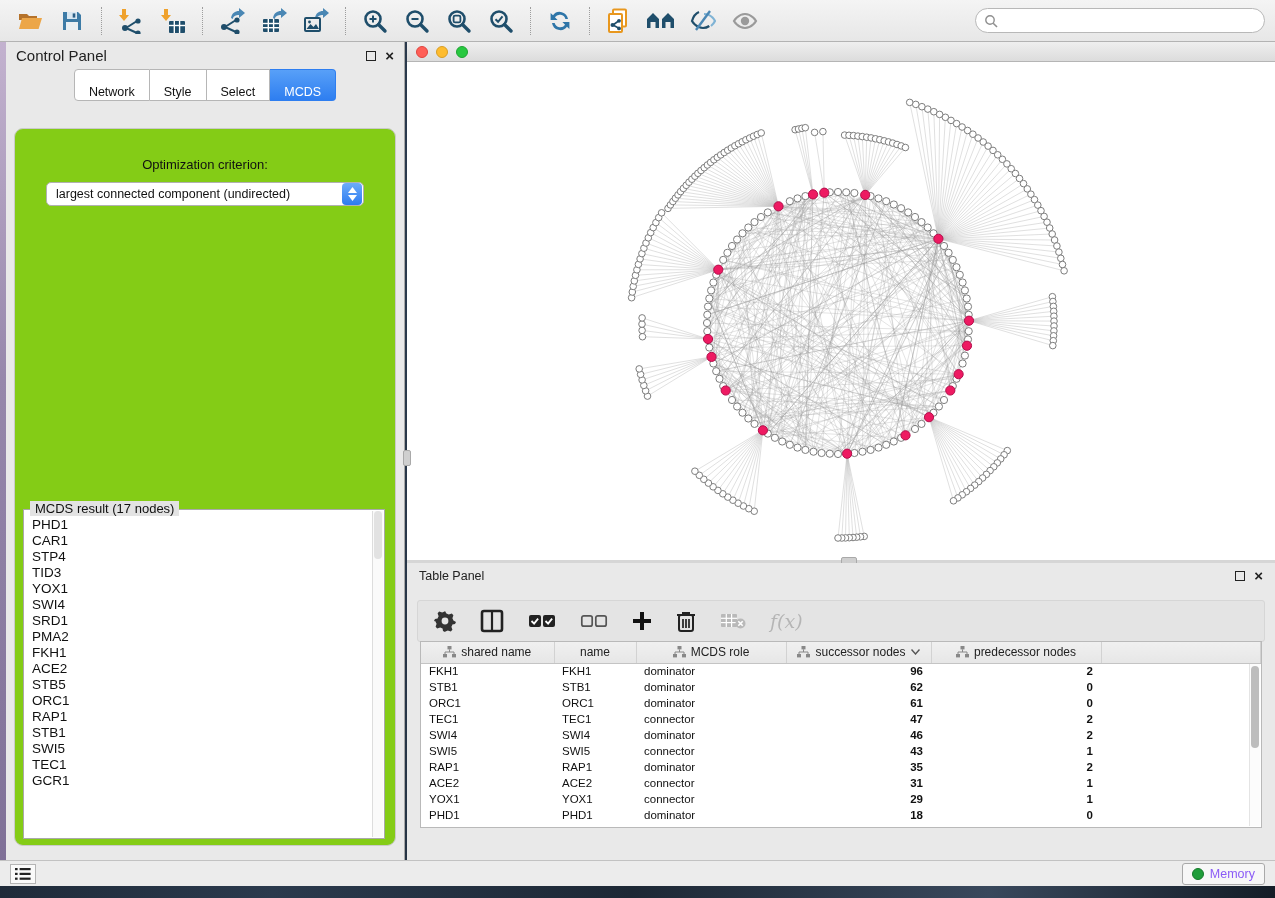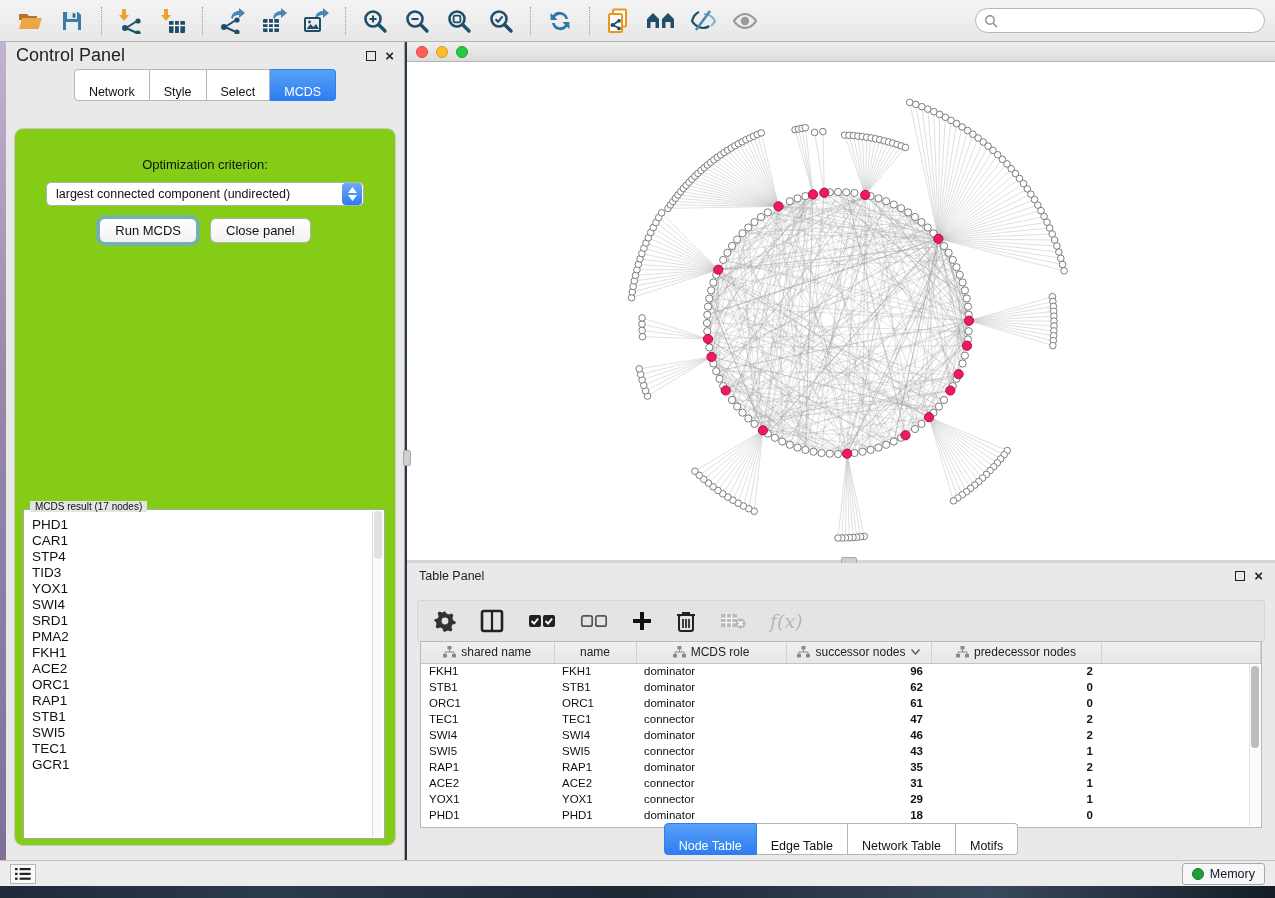--- a/index.html
+++ b/index.html
@@ -27,21 +27,21 @@
   .searchbox input { border:none; outline:none; flex:1; font-size:12px; font-family:"Liberation Sans",sans-serif; background:transparent; }
 
   
   .left-strip { position:absolute; left:0; top:42px; width:6px; bottom:12px;
     background:linear-gradient(#c3b2cf,#9687ab 40%,#7e6f96); z-index:5; }
 
   
   .control-panel { position:absolute; left:6px; top:42px; width:399px; bottom:38px;
     background:#e9e9e9; border-right:1px solid #a8a8a8; z-index:10; }
   .cp-header { height:27px; display:flex; align-items:center; padding:0 10px; }
-  .cp-title { font-size:18px; color:#222; }
+  .cp-title { font-size:15px; color:#222; }
   .win-btns { margin-left:auto; display:flex; align-items:center; gap:9px; }
   .float-box { width:10px; height:10px; border:1.6px solid #222; background:transparent; }
   .close-x { font-size:15px; font-weight:bold; color:#222; line-height:10px; }
   .seg-row { display:flex; justify-content:center; position:relative; z-index:3; }
   .seg { display:flex; }
   .seg .seg-btn {
     background:#fff; border:1px solid #b6b6b6; border-left-width:0;
     font-size:12.5px; padding:15px 14px; color:#111; height:16px; line-height:15px;
   }
   .seg .seg-btn:first-child { border-left-width:1px; border-radius:4px 0 0 4px; }
@@ -54,21 +54,21 @@
     border:1px solid #b1b1b1; border-radius:5px; display:flex; align-items:center; position:relative; }
   .dropdown .dd-text { flex:1; font-size:12.5px; padding-left:9px; color:#111; white-space:nowrap; }
   .dd-stepper { width:20px; height:22px; margin-right:1px; border-radius:4px;
     background:linear-gradient(#6dacf9,#2d7bf0); display:flex; flex-direction:column; align-items:center; justify-content:center; gap:2px; }
   .btn-row { display:flex; justify-content:center; gap:13px; margin-top:12px; }
   .pbtn { background:linear-gradient(#ffffff,#f2f2f2); border:1px solid #b1b1b1; border-radius:6px;
     font-size:13px; padding:3px 15px; height:25px; color:#111; font-family:"Liberation Sans",sans-serif; }
   .pbtn.focused { box-shadow:0 0 0 3px rgba(100,165,255,.6); border-color:#7aa8e8; }
   .mcds-box { position:absolute; left:8px; right:10px; top:380px; bottom:6px;
     border:1px solid #a9a9a9; background:#fff; }
-  .mcds-legend { position:absolute; top:-9px; left:6px; background:#e3e3e3; padding:0 5px; font-size:10px; color:#111; }
+  .mcds-legend { position:absolute; top:-9px; left:6px; background:#e3e3e3; padding:0 5px; font-size:13px; color:#111; }
   .mcds-list { position:absolute; inset:1px 12px 1px 1px; overflow:hidden; padding:6px 0 0 7px; }
   .mcds-list .node-item { font-size:13.5px; line-height:16px; color:#111; }
   .mcds-scroll { position:absolute; top:1px; bottom:1px; right:1px; width:11px; background:#fafafa; border-left:1px solid #ddd; }
   .mcds-scroll .thumb { position:absolute; top:0; left:1px; width:8px; height:48px; background:#e2e2e2; border-radius:4px; }
 
   
   .net-window { position:absolute; left:407px; right:0; top:42px; height:518px; background:#fff; z-index:8; }
   .net-titlebar { height:20px; background:linear-gradient(#efefef,#dcdcdc); border-bottom:1px solid #b5b5b5;
     display:flex; align-items:center; position:relative; }
   .lights { display:flex; gap:8px; padding-left:9px; }
@@ -101,21 +101,21 @@
   .ntable td.num { text-align:right;font-weight:bold; }
   .tbl-scroll { position:absolute; top:22px; bottom:1px; right:1px; width:11px; background:#fcfcfc; border-left:1px solid #e4e4e4; }
   .tbl-scroll .thumb { position:absolute; top:2px; left:1px; width:8px; height:82px; background:#bdbdbd; border-radius:4px; }
   .tp-tabs { position:absolute; left:0; right:0; bottom:5px; display:flex; justify-content:center; }
 
   
   .status-bar { position:absolute; left:0; right:0; bottom:12px; height:26px; background:#ececec;
     border-top:1px solid #c2c2c2; display:flex; align-items:center; padding:0 10px; z-index:20; }
   .list-btn { width:26px; height:20px; background:#fafafa; border:1px solid #b5b5b5; display:flex; align-items:center; justify-content:center; }
   .memory-btn { margin-left:auto; height:22px; background:#f7f7f7; border:1px solid #a9a9a9; border-radius:3px;
-    display:flex; align-items:center; gap:6px; padding:0 9px; font-size:12.5px; color:#0f172a; }
+    display:flex; align-items:center; gap:6px; padding:0 9px; font-size:12.5px; color:#8b5cf6; }
   .memory-dot { width:12px; height:12px; border-radius:50%; background:#1f9d3a; border:1px solid #157a2b; }
 </style>
 </head>
 <body>
 
 <div class="toolbar">
   <div class="tbtn">
     <span>
         <svg width="26" height="24" viewBox="0 0 26 24">
           <path d="M2 5h8l2 2h8v4H2z" fill="#b5722a"></path>
@@ -326,38 +326,35 @@
     <div class="dropdown">
       <span class="dd-text">largest connected component (undirected)</span>
       <span class="dd-stepper">
         <svg width="9" height="6" viewBox="0 0 9 6">
             <path d="M4.5 0 L9 6 H0 Z" fill="#fff"></path>
           </svg>
         <svg width="9" height="6" viewBox="0 0 9 6">
             <path d="M4.5 6 L0 0 H9 Z" fill="#fff"></path>
           </svg>
       </span>
-    </div>
-    <div class="btn-row">
-      <button class="pbtn focused">Run MCDS</button>
-      <button class="pbtn">Close panel</button>
     </div>
     <div class="mcds-box">
       <span class="mcds-legend">MCDS result (17 nodes)</span>
       <div class="mcds-list" id="mcds-list">
           <div class="node-item">PHD1</div>
           <div class="node-item">CAR1</div>
           <div class="node-item">STP4</div>
           <div class="node-item">TID3</div>
           <div class="node-item">YOX1</div>
           <div class="node-item">SWI4</div>
           <div class="node-item">SRD1</div>
           <div class="node-item">PMA2</div>
           <div class="node-item">FKH1</div>
           <div class="node-item">ACE2</div>
+          <div class="node-item">STB5</div>
           <div class="node-item">ORC1</div>
           <div class="node-item">RAP1</div>
           <div class="node-item">STB1</div>
           <div class="node-item">SWI5</div>
           <div class="node-item">TEC1</div>
           <div class="node-item">GCR1</div>
         </div>
       <div class="mcds-scroll">
           <div class="thumb"></div>
         </div>
@@ -1440,28 +1437,20 @@
             <td class="num">18</td>
             <td class="num">0</td>
             <td></td>
           </tr>
         </tbody>
     </table>
     <div class="tbl-scroll">
         <div class="thumb"></div>
       </div>
   </div>
-  <div class="tp-tabs">
-    <div class="seg" id="table-tabs">
-        <button class="seg-btn active">Node Table</button>
-        <button class="seg-btn">Edge Table</button>
-        <button class="seg-btn">Network Table</button>
-        <button class="seg-btn">Motifs</button>
-      </div>
-  </div>
 </div>
 
 <div class="status-bar">
   <span class="list-btn">
     <span>
         <svg width="16" height="12" viewBox="0 0 16 12">
           <g fill="#222">
             <rect x="0" y="0" width="2.6" height="2.2"></rect>
             <rect x="0" y="4.8" width="2.6" height="2.2"></rect>
             <rect x="0" y="9.6" width="2.6" height="2.2"></rect>

